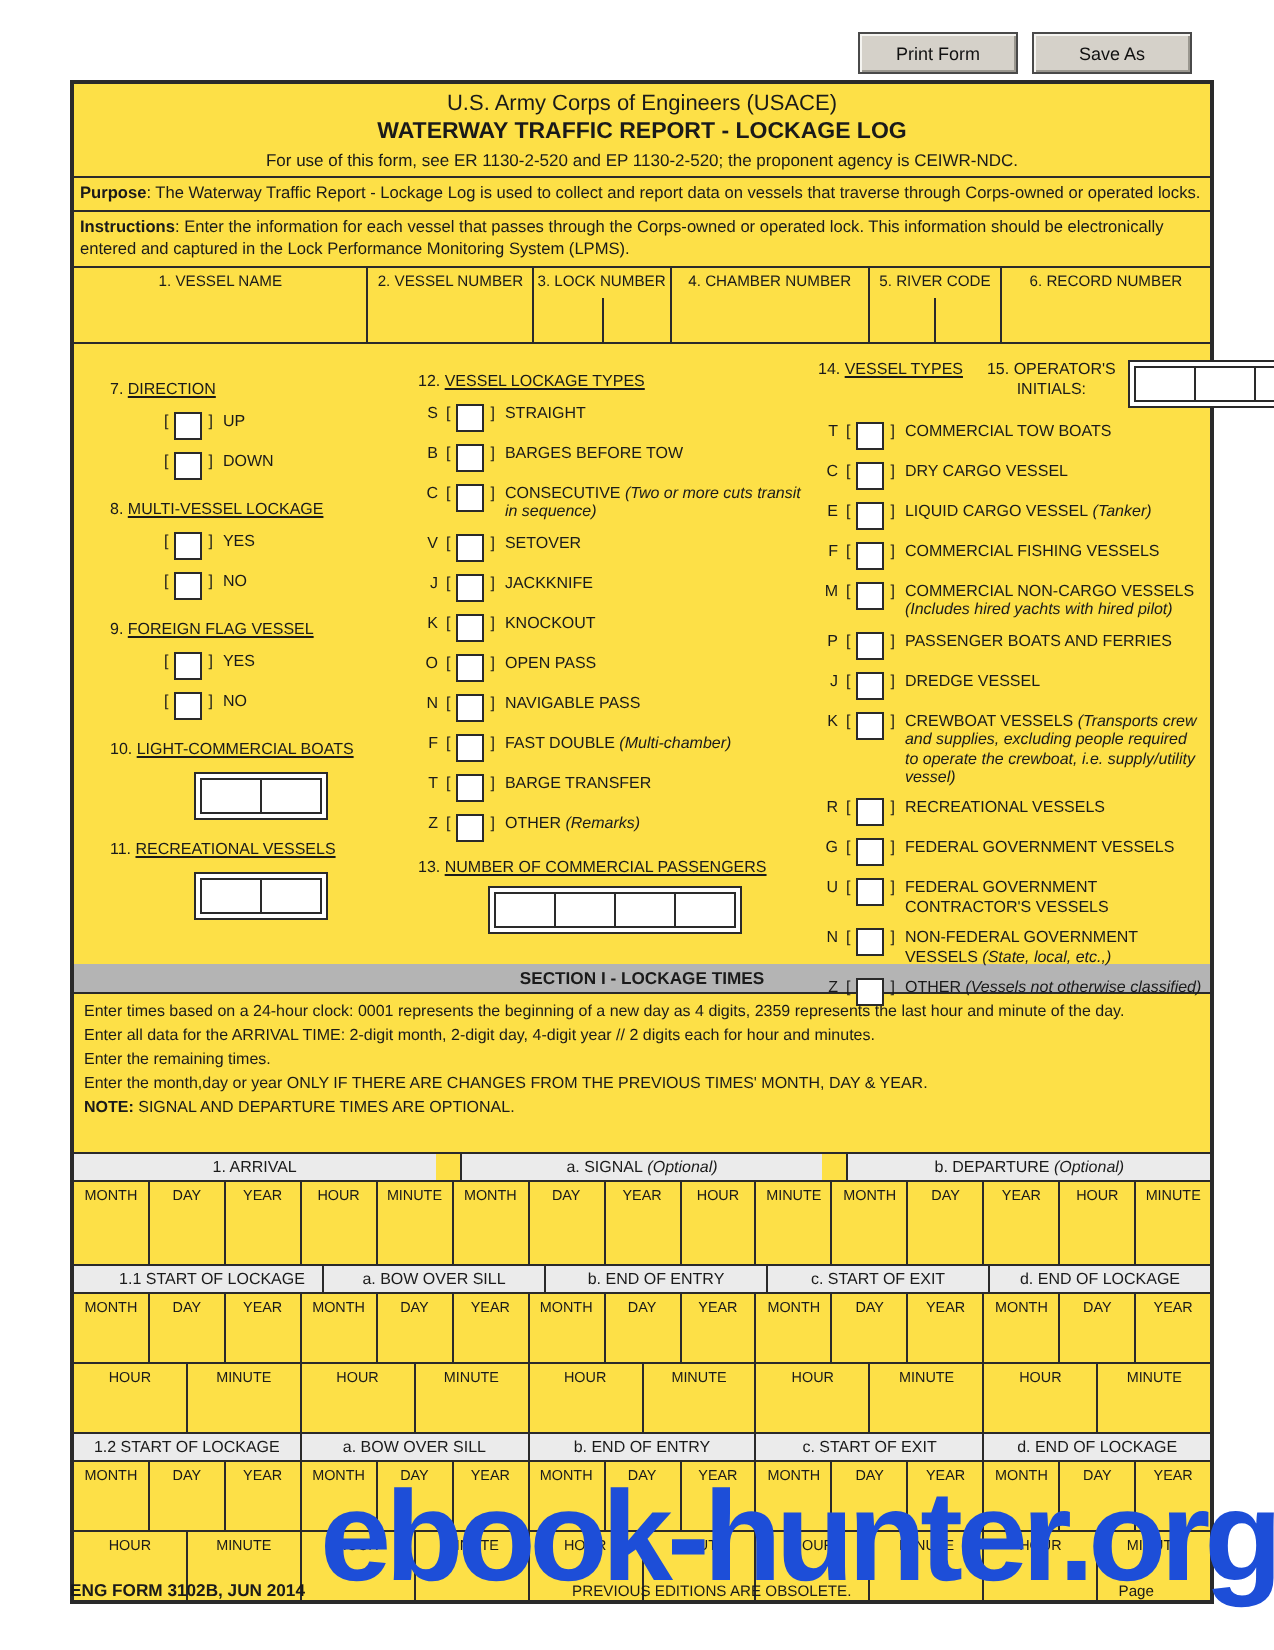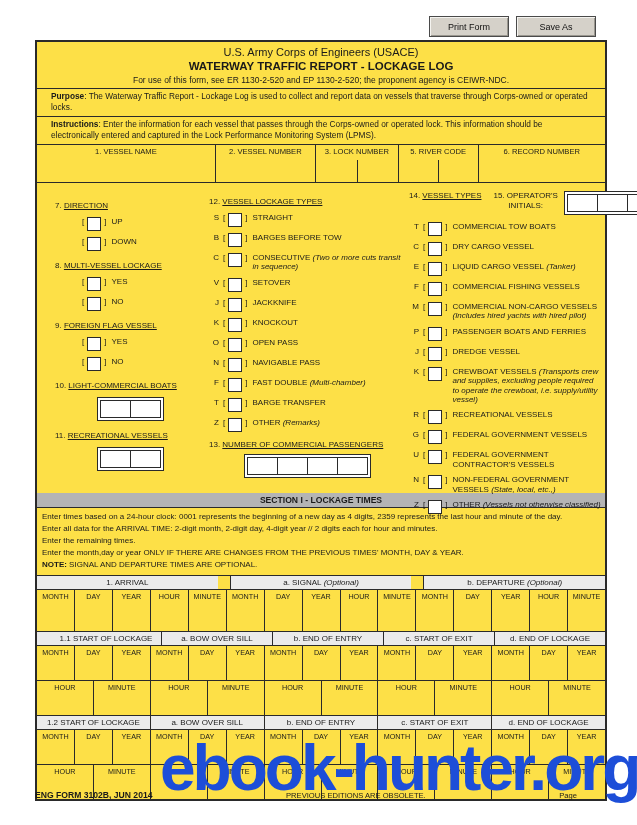--- a/index.html
+++ b/index.html
@@ -9,21 +9,21 @@
   .toolbar{position:absolute;top:16px;right:41px;display:flex;gap:7px;}
   .toolbar button{width:80px;height:21px;background:#d5d1c9;border:1px solid #4a4a4a;
         box-shadow:inset 1px 1px 0 #f5f4f0, inset -1px -1px 0 #9a978f;
         font-family:inherit;font-size:9px;color:#111;cursor:pointer;}
   
   .form{position:absolute;left:35px;top:40px;width:568px;border:2px solid #2a2a2a;background:#fde047;}
   .form-header{border-bottom:1px solid #2a2a2a;text-align:center;padding:4px 0 3px;}
   .agency{font-size:11px;}
   .title{font-size:11.5px;font-weight:bold;margin-top:2px;}
   .subtitle{font-size:8.5px;margin-top:3px;}
-  .tbox{border-bottom:1px solid #2a2a2a;font-size:8.3px;line-height:1.32;padding:2px 14px 3px;}
+  .tbox{border-bottom:1px solid #2a2a2a;font-size:8.3px;line-height:1.32;padding:2px 3px 3px;}
   .tbox b{font-weight:bold;}
   
   .id-row{display:flex;border-bottom:1px solid #2a2a2a;height:37px;}
   .id-cell{position:relative;border-left:1px solid #2a2a2a;text-align:center;font-size:7.6px;padding-top:2px;}
   .id-cell:first-child{border-left:none;}
   .id-split{position:absolute;left:50%;top:40%;bottom:0;border-left:1px solid #2a2a2a;}
   
   .cb-section{position:relative;height:310px;font-size:8px;}
   .col{position:absolute;top:8px;}
   .col1{left:18px;width:150px;}
@@ -43,21 +43,21 @@
   .cellbox .cell:first-child{margin-left:0;}
   .boxwrap{text-align:center;margin:2px 0 6px;}
   .col1 .cb-heading{margin-top:10px;}
   .vt-head{display:flex;align-items:flex-start;margin-bottom:7px;}
   .vt-head .cb-heading{margin:0;flex:none;}
   .op-init{flex:none;text-align:center;font-size:8px;line-height:1.25;margin:0 6px 0 12px;}
   .pass-heading{margin:8px 0 5px;white-space:nowrap;}
   
   .section-bar{background:#b4b4b4;border-bottom:1px solid #2a2a2a;text-align:center;
                font-weight:bold;font-size:8.6px;padding:2px 0;}
-  .notes{border-bottom:1px solid #2a2a2a;font-size:8px;line-height:1.5;padding:3px 5px 4px;}
+  .notes{border-bottom:1px solid #2a2a2a;font-size:8px;line-height:1.5;padding:3px 5px 16px;}
   
   .tt-row{display:flex;border-top:1px solid #2a2a2a;}
   .tt-row:first-child{border-top:none;gap:12px;}
   .tt-cell{border-left:1px solid #2a2a2a;text-align:center;overflow:hidden;}
   .tt-cell:first-child{border-left:none;}
   .band{background:#ebebeb;font-size:8px;padding:2px 0;}
   .band i{font-style:italic;}
   .lblcell{font-size:7.2px;padding-top:2px;}
   .h-dt{height:39px;}
   .h-date{height:32px;}
@@ -97,20 +97,23 @@
         <div class="id-cell" style="flex: 26 0 0px;">
           <div>1. VESSEL NAME</div>
         </div>
         <div class="id-cell" style="flex: 14.5 0 0px;">
           <div>2. VESSEL NUMBER</div>
         </div>
         <div class="id-cell" style="flex: 12 0 0px;">
           <div>3. LOCK NUMBER</div>
           <div class="id-split"></div>
         </div>
+        <div class="id-cell" style="flex: 17.5 0 0px;">
+          <div>4. CHAMBER NUMBER</div>
+        </div>
         <div class="id-cell" style="flex: 11.5 0 0px;">
           <div>5. RIVER CODE</div>
           <div class="id-split"></div>
         </div>
         <div class="id-cell" style="flex: 18.5 0 0px;">
           <div>6. RECORD NUMBER</div>
         </div>
       </div>
 
     <div class="cb-section">

